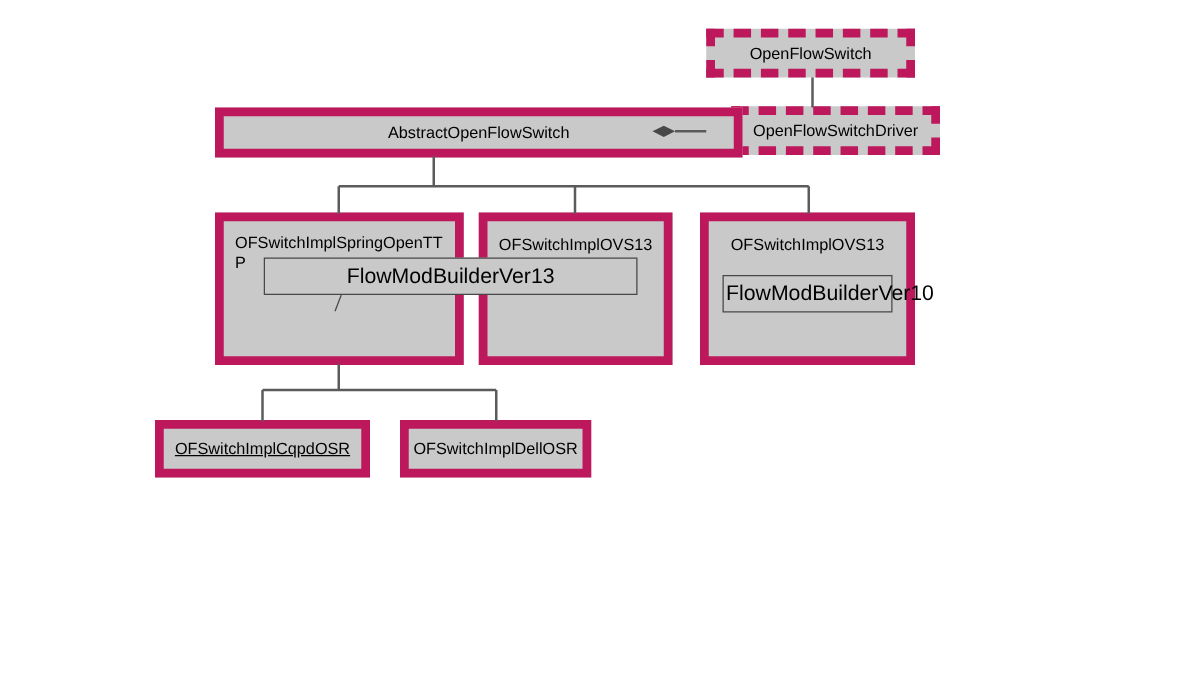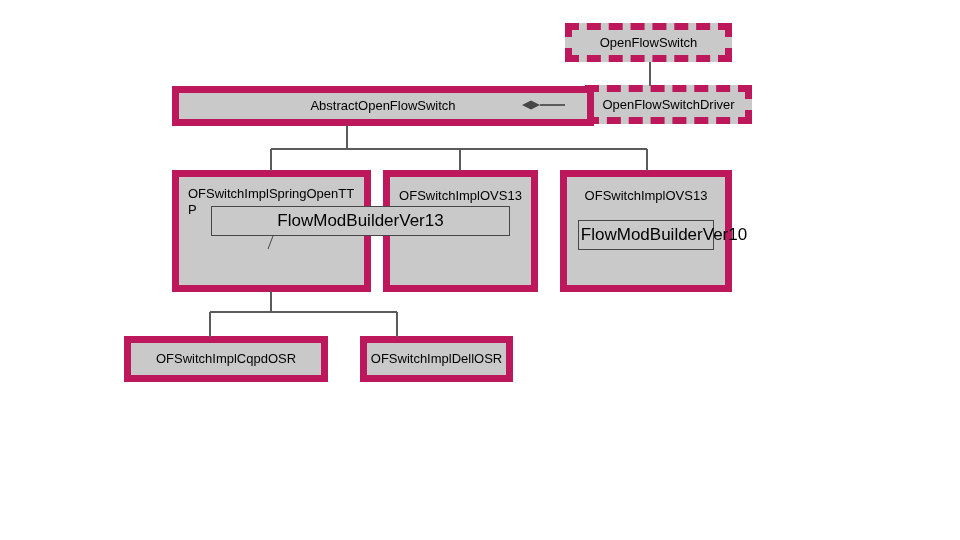--- a/index.html
+++ b/index.html
@@ -21,22 +21,22 @@
   
   #n-ofs        {left:565px; top:23px;  width:167px; height:39px;}
   #n-ofsd       {left:565px; top:85px;  width:167px; height:39px;margin-left:20px;}
   #n-abstract   {left:172px; top:86px;  width:422px; height:40px;text-align:center;}
   #n-spring     {left:172px; top:170px; width:199px; height:122px;}
   #n-ovs13-mid  {left:383px; top:170px; width:155px; height:122px;}
   #n-ovs13-right{left:560px; top:170px; width:172px; height:122px;}
   #n-ver13      {left:211px; top:206px; width:299px; height:30px;}
   #n-ttp        {left:212px; top:249px; width:118px; height:30px;}
   #n-ver10      {left:578px; top:220px; width:136px; height:30px;padding-left:36px;}
-  #n-cqpd       {left:124px; top:336px; width:204px; height:46px;}
-  #n-dell       {left:320px; top:336px; width:153px; height:46px;margin-left:40px;}
+  #n-cqpd       {left:124px; top:336px; width:172px; height:46px;text-decoration:underline;}
+  #n-dell       {left:320px; top:336px; width:153px; height:46px;}
 </style>
 </head>
 <body>
 
 <div class="canvas">
 
   <svg class="wires" viewBox="0 0 960 540" xmlns="http://www.w3.org/2000/svg">
     <g stroke="#5b5b5b" stroke-width="2" fill="none">
 
       <path d="M650 62 V86"></path>

